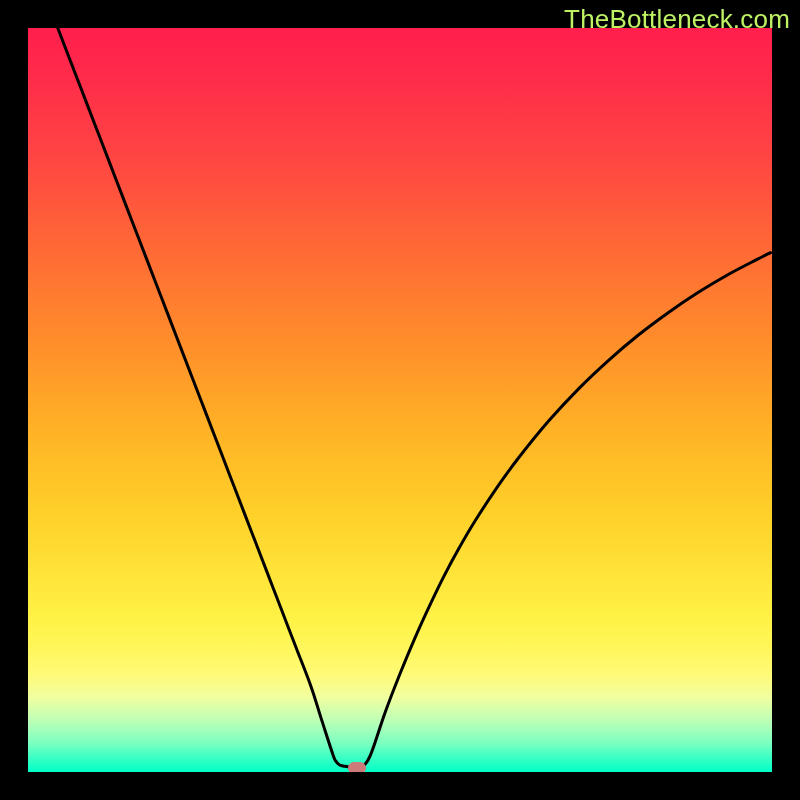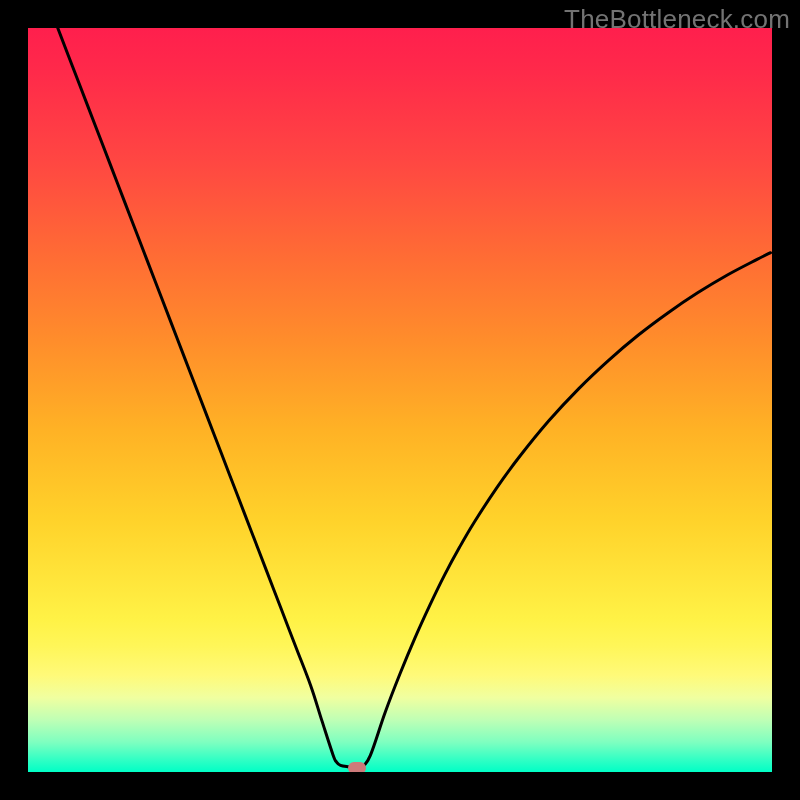--- a/index.html
+++ b/index.html
@@ -14,21 +14,21 @@
   .outer {
     position: relative;
     width: 800px;
     height: 800px;
     background: #000;
   }
   .watermark {
     position: absolute;
     top: 4px;
     right: 10px;
-    color: #737373;
+    color: #bef264;
     font-size: 26px;
     font-weight: 500;
     letter-spacing: 0.2px;
     z-index: 5;
   }
   .plot-area {
     position: absolute;
     left: 28px;
     top: 28px;
     width: 744px;

